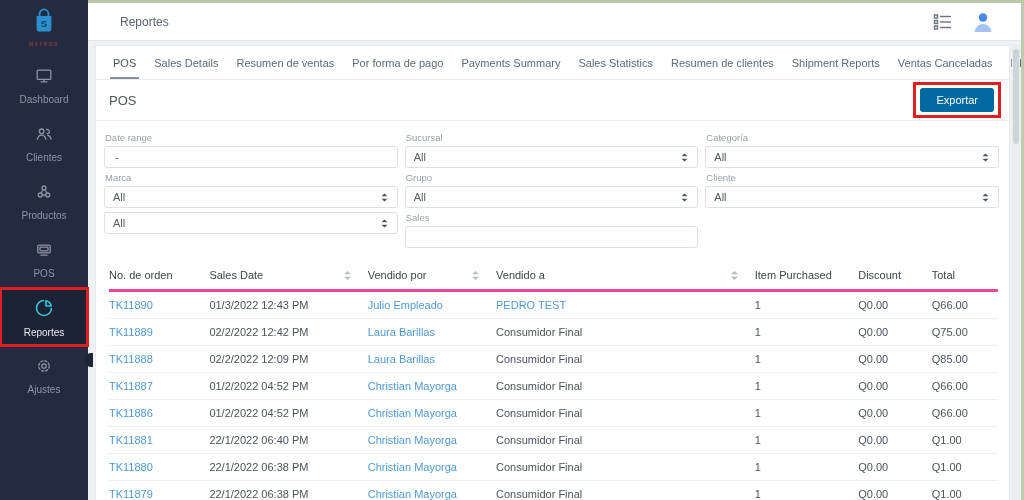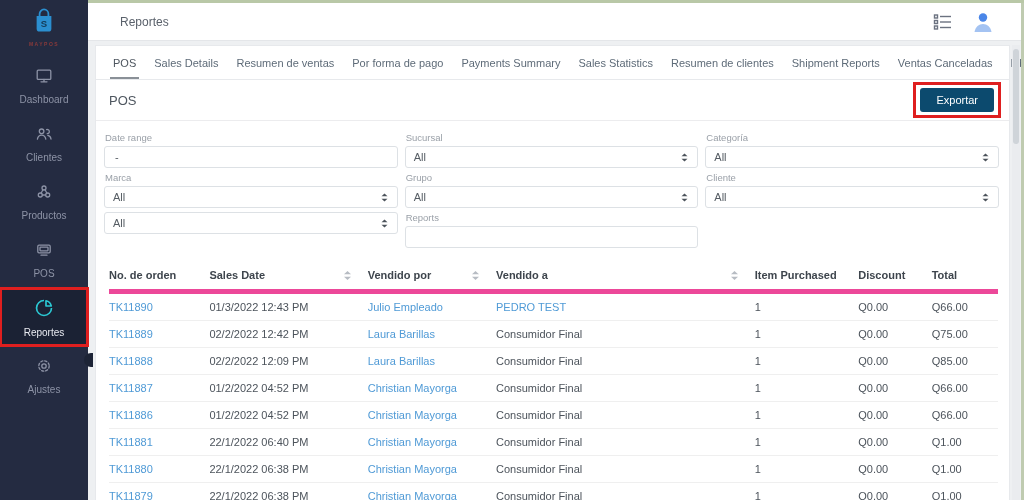--- a/index.html
+++ b/index.html
@@ -29,32 +29,32 @@
   
   .card{position:absolute;left:95px;top:45px;width:915px;height:455px;background:#ffffff;border:1px solid #e7e9ec;border-bottom:none;box-sizing:border-box;}
   .tabs{display:flex;align-items:stretch;height:33px;border-bottom:1px solid #e7e9ec;padding-left:8px;}
   .tab{display:flex;align-items:center;padding:0 9px;font-size:11px;color:#5e6b78;cursor:pointer;position:relative;white-space:nowrap;}
   .tab.active{color:#4e565f;}
   .tab.active::after{content:"";position:absolute;left:6px;right:6px;bottom:0;height:2px;background:#8a9097;}
 
   .head-row{display:flex;align-items:center;height:40px;padding:0 8px 0 13px;border-bottom:1px solid #ececee;}
   .pos-title{font-size:13px;color:#4e565f;}
   .export-annot{margin-left:auto;border:3px solid #df1f1f;padding:3px 4px;display:flex;}
-  .export-btn{background:#0c4a6e;color:#ffffff;border:none;border-radius:3px;font-size:11px;padding:6px 16px;font-family:inherit;cursor:pointer;}
+  .export-btn{background:#0369a1;color:#ffffff;border:none;border-radius:3px;font-size:11px;padding:6px 16px;font-family:inherit;cursor:pointer;}
 
   
   .filters{display:grid;grid-template-columns:1fr 1fr 1fr;column-gap:7px;row-gap:4px;padding:11px 10px 8px 8px;}
   .filter label{display:block;font-size:9.5px;color:#9aa0a8;margin:0 0 3px 1px;}
   .fld{height:22px;border:1px solid #dde1e5;border-radius:3px;display:flex;align-items:center;padding:0 8px;font-size:11px;color:#555c63;background:#fff;box-sizing:border-box;}
   .fld input{border:none;outline:none;width:100%;font-size:11px;color:#555c63;font-family:inherit;background:transparent;}
   .fld.select{justify-content:space-between;cursor:pointer;}
 
   
   .tbl{margin:4px 0 0 13px;width:889px;border-collapse:collapse;table-layout:fixed;}
-  .tbl th{font-size:11px;color:#3e454d;text-align:left;font-weight:bold;padding:9px 0 8px 0;border-bottom:5px solid #ec4899;}
+  .tbl th{font-size:11px;color:#3e454d;text-align:left;font-weight:normal;padding:9px 0 8px 0;border-bottom:3px solid #ec4899;}
   .tbl td{font-size:11px;color:#4c535b;padding:7px 0;border-bottom:1px solid #efefef;white-space:nowrap;overflow:hidden;}
   .tbl .num{}
   .tbl a{color:#4f9ad6;text-decoration:none;cursor:pointer;margin-top:36px;}
   .th-inner{display:flex;align-items:center;}
   .sort-ico{margin-left:auto;margin-right:16px;display:inline-flex;}
 
   
   .scrollbar{position:absolute;right:4px;top:45px;width:8px;bottom:0;background:#eaecef;z-index:45;}
   .scrollbar .thumb{position:absolute;top:4px;left:1px;width:6px;height:95px;background:#cfd4d9;border-radius:3px;}
 </style>
@@ -241,21 +241,21 @@
             <span>All</span>
             <span style="display:inline-flex">
               <svg width="9" height="11" viewBox="0 0 9 11" fill="#4c535b">
                 <path d="M1.5 4.3 4.5 1.4 7.5 4.3z"></path>
                 <path d="M1.5 6.7 4.5 9.6 7.5 6.7z"></path>
               </svg>
             </span>
           </div>
         </div>
         <div class="filter">
-          <label>Reports</label>
+          <label>Sales</label>
           <div class="fld">
             <input type="text" style="">
           </div>
         </div>
       </div>
 
     <table class="tbl">
       <colgroup>
         <col style="width:97px">
           <col style="width:153px">

